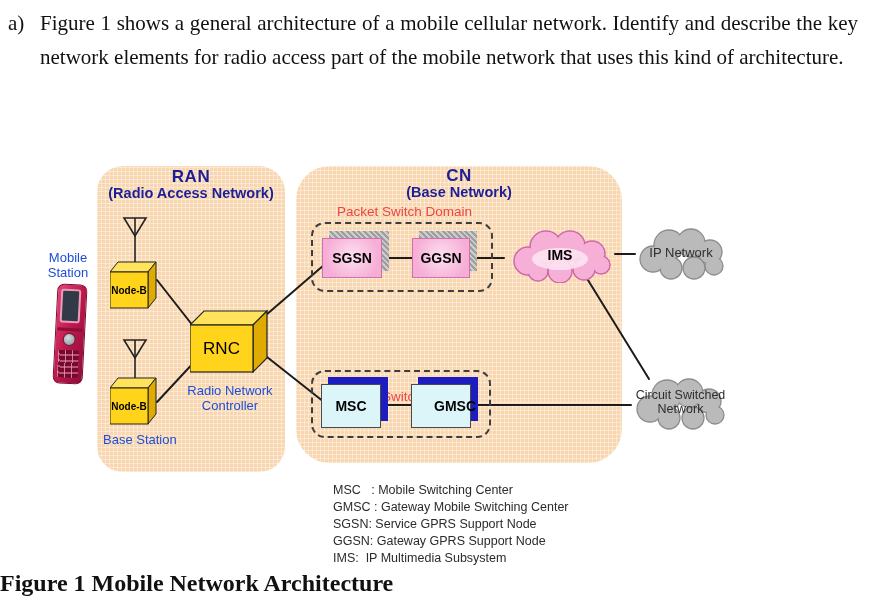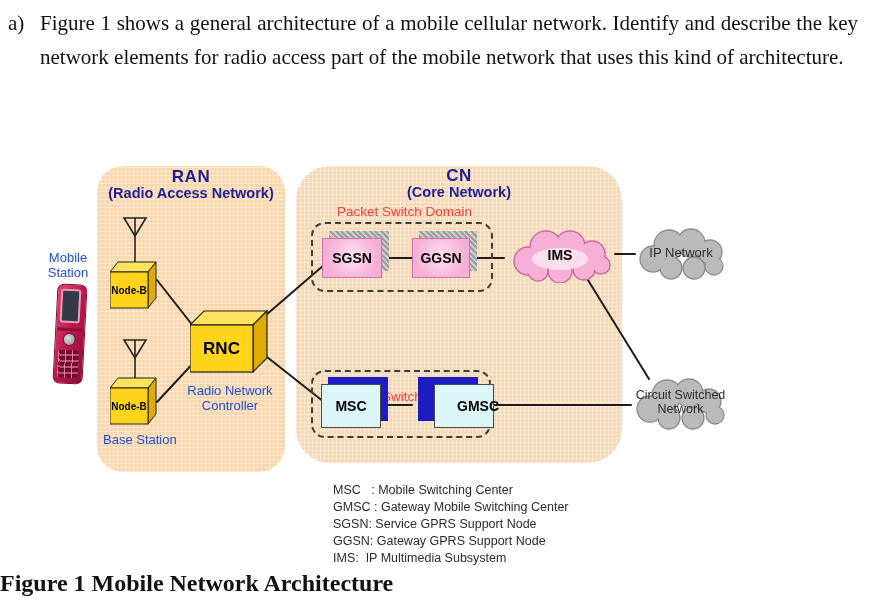--- a/index.html
+++ b/index.html
@@ -98,21 +98,21 @@
       <line x1="469" y1="405" x2="631" y2="405"></line>
     </g>
   </svg>
 
   <div class="panel-titles ran-titles">
     <div class="panel-title">RAN</div>
     <div class="panel-subtitle">(Radio Access Network)</div>
   </div>
   <div class="panel-titles cn-titles">
     <div class="panel-title">CN</div>
-    <div class="panel-subtitle">(Core Network)</div>
+    <div class="panel-subtitle">(Base Network)</div>
   </div>
 
   <div class="abs lbl" style="left:42px; top:250px; width:52px; text-align:center;">Mobile Station</div>
   <div class="phone">
     <div class="phone-body"></div>
     <div class="phone-screen"></div>
     <div class="phone-hinge"></div>
     <div class="phone-nav"></div>
     <div class="phone-keys"></div>
   </div>
@@ -145,38 +145,38 @@
   </div>
 
   <div class="abs lbl" style="left:103px; top:432px;">Base Station</div>
 
   <div class="abs" style="left:190px; top:309px; width:80px; height:64px;">
     <svg width="80" height="64">
       <polygon points="0,16 14,2 77,2 63,16" fill="#ffe35c" stroke="#222" stroke-width="1.2"></polygon>
       <polygon points="63,16 77,2 77,49 63,63" fill="#e0ab00" stroke="#222" stroke-width="1.2"></polygon>
       <rect x="0" y="16" width="63" height="47" fill="#ffd41a" stroke="#222" stroke-width="1.2"></rect>
     </svg>
-    <span style="position:absolute; left:0; top:16px; width:63px; height:47px; display:flex; align-items:center; justify-content:center; font-weight:bold; font-size:17px; color:#000;">RNC</span>
+    <span style="position:absolute; left:0; top:16px; width:63px; height:47px; display:flex; align-items:center; justify-content:center; font-weight:normal; font-size:17px; color:#000;">RNC</span>
   </div>
   <div class="abs lbl" style="left:178px; top:383px; width:104px; text-align:center;">Radio Network Controller</div>
 
   <div class="domain-label" style="left:337px; top:204px;">Packet Switch Domain</div>
   <div class="domain-box psd-box"></div>
   <div class="domain-label" style="left:340px; top:347px;margin-top:42px;">Circuit Switch Domain</div>
   <div class="domain-box csd-box"></div>
 
   <div class="shadow-hatch" style="left:329px; top:231px; width:60px; height:40px;"></div>
   <div class="netbox pinkbox" style="left:322px; top:238px; width:60px; height:40px;">SGSN</div>
   <div class="shadow-hatch" style="left:419px; top:231px; width:58px; height:40px;"></div>
   <div class="netbox pinkbox" style="left:412px; top:238px; width:58px; height:40px;">GGSN</div>
 
   <div class="shadow-blue" style="left:328px; top:377px; width:60px; height:44px;"></div>
   <div class="netbox cyanbox" style="left:321px; top:384px; width:60px; height:44px;">MSC</div>
   <div class="shadow-blue" style="left:418px; top:377px; width:60px; height:44px;"></div>
-  <div class="netbox cyanbox" style="left:434px; top:384px; width:60px; height:44px;padding-left:28px;">GMSC</div>
+  <div class="netbox cyanbox" style="left:411px; top:384px; width:60px; height:44px;padding-left:28px;">GMSC</div>
 
   <svg class="abs" style="left:502px; top:227px;" width="116" height="56">
     <g stroke="#d069a8" stroke-width="1.5" fill="#f6b0d8">
       <circle cx="26" cy="34" r="14"></circle>
         <circle cx="44" cy="20" r="16"></circle>
         <circle cx="68" cy="19" r="15"></circle>
       <circle cx="90" cy="27" r="13"></circle>
         <circle cx="99" cy="38" r="9"></circle>
         <circle cx="82" cy="42" r="11"></circle>
       <circle cx="58" cy="44" r="12"></circle>

